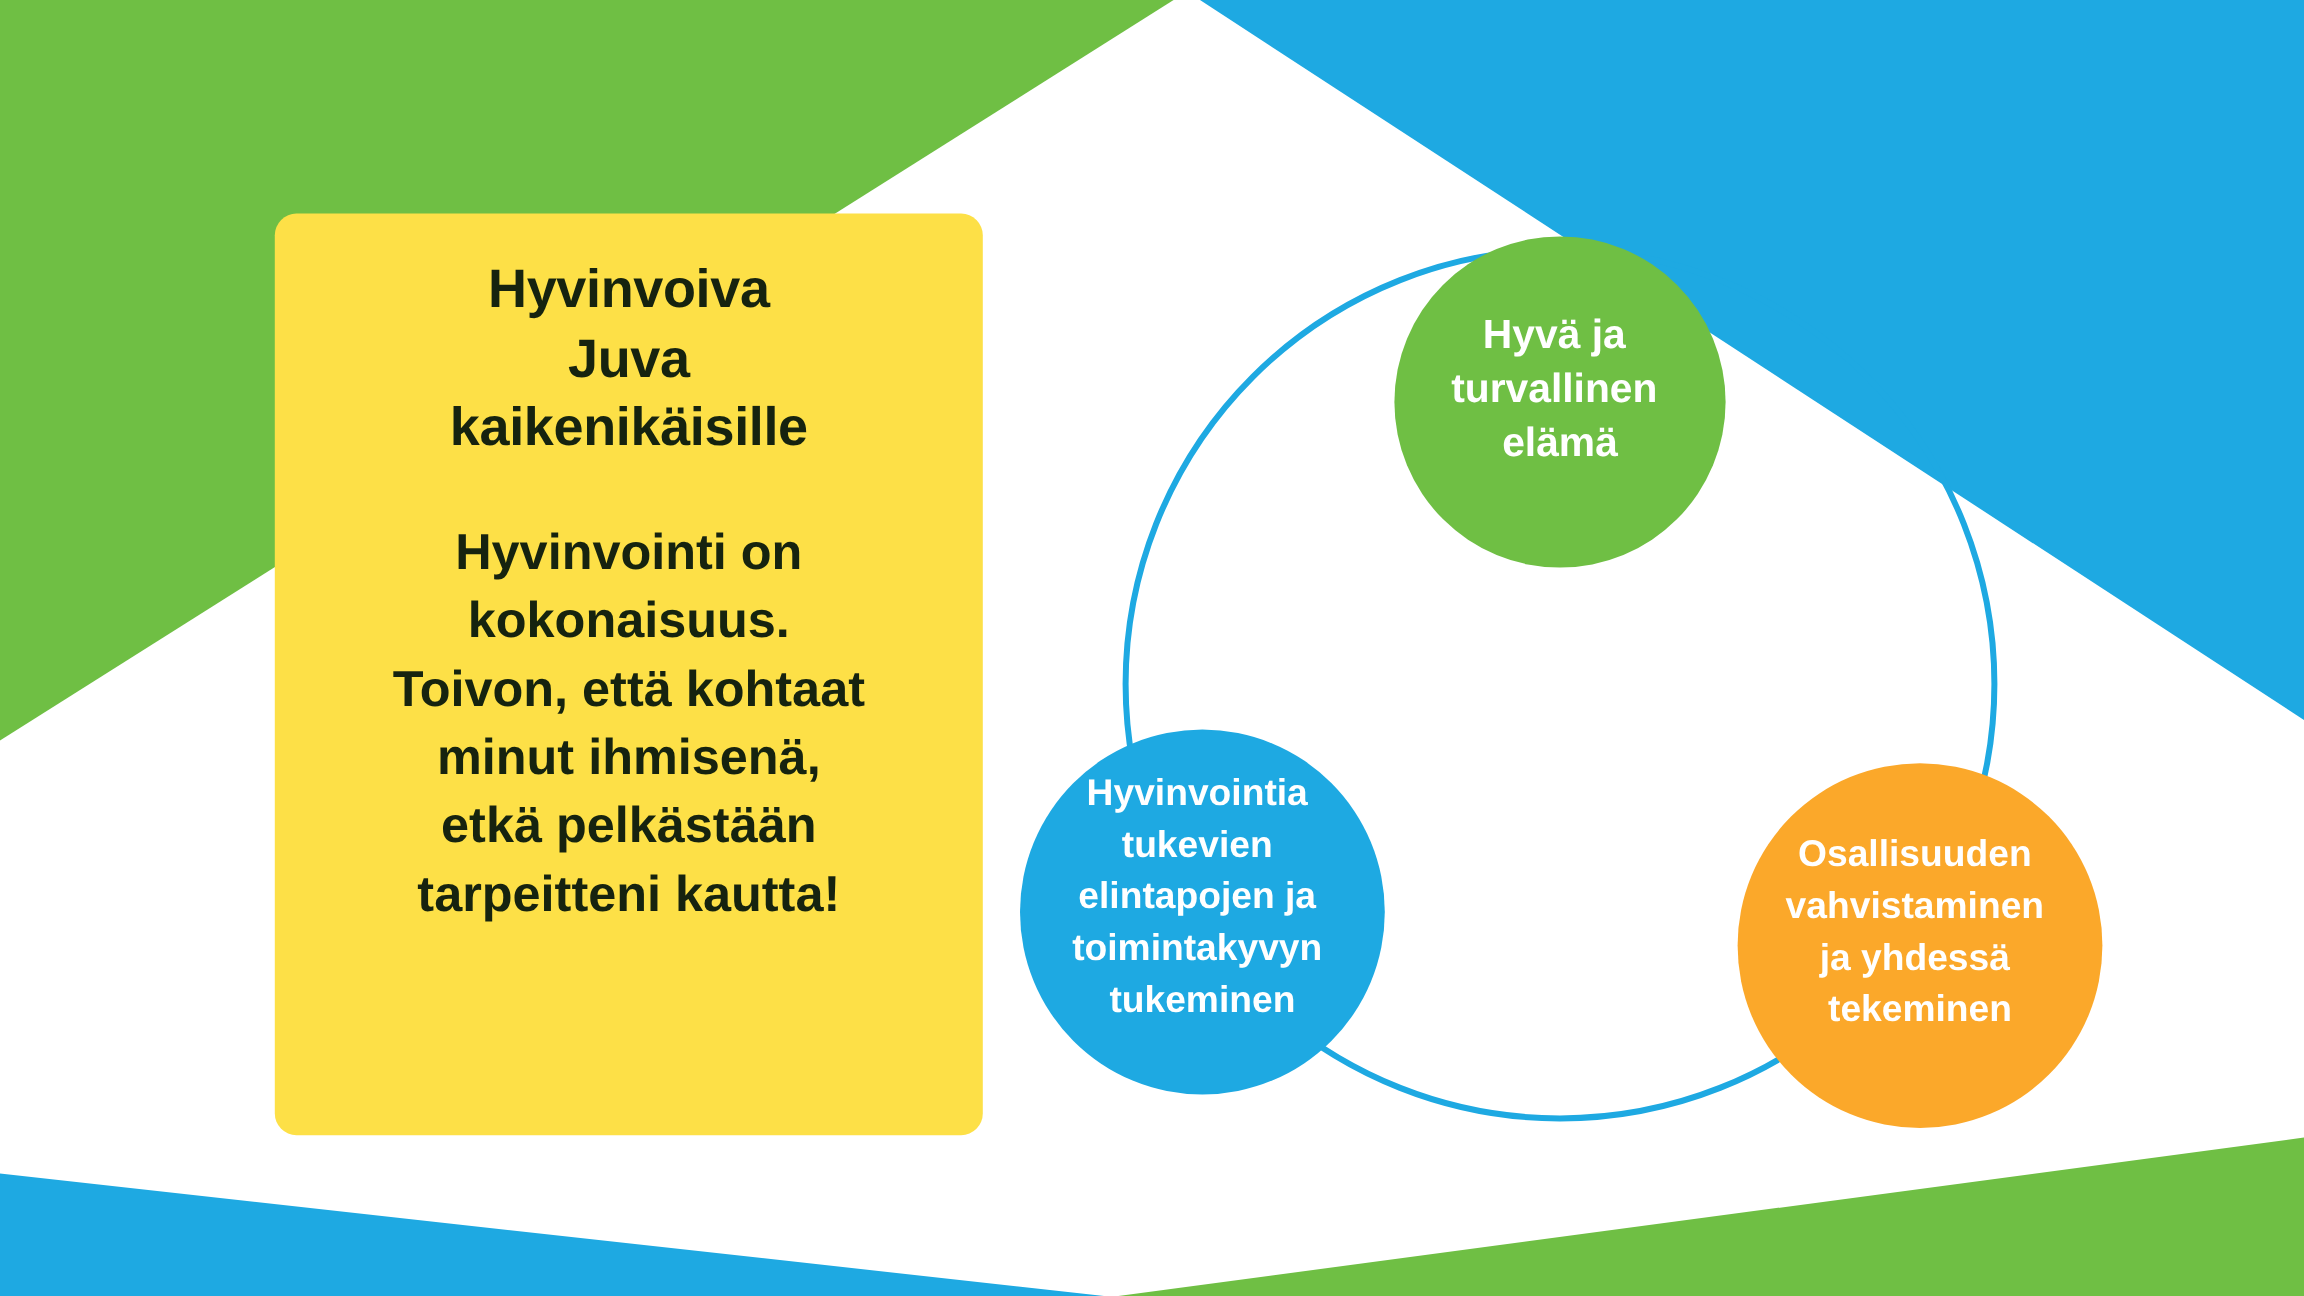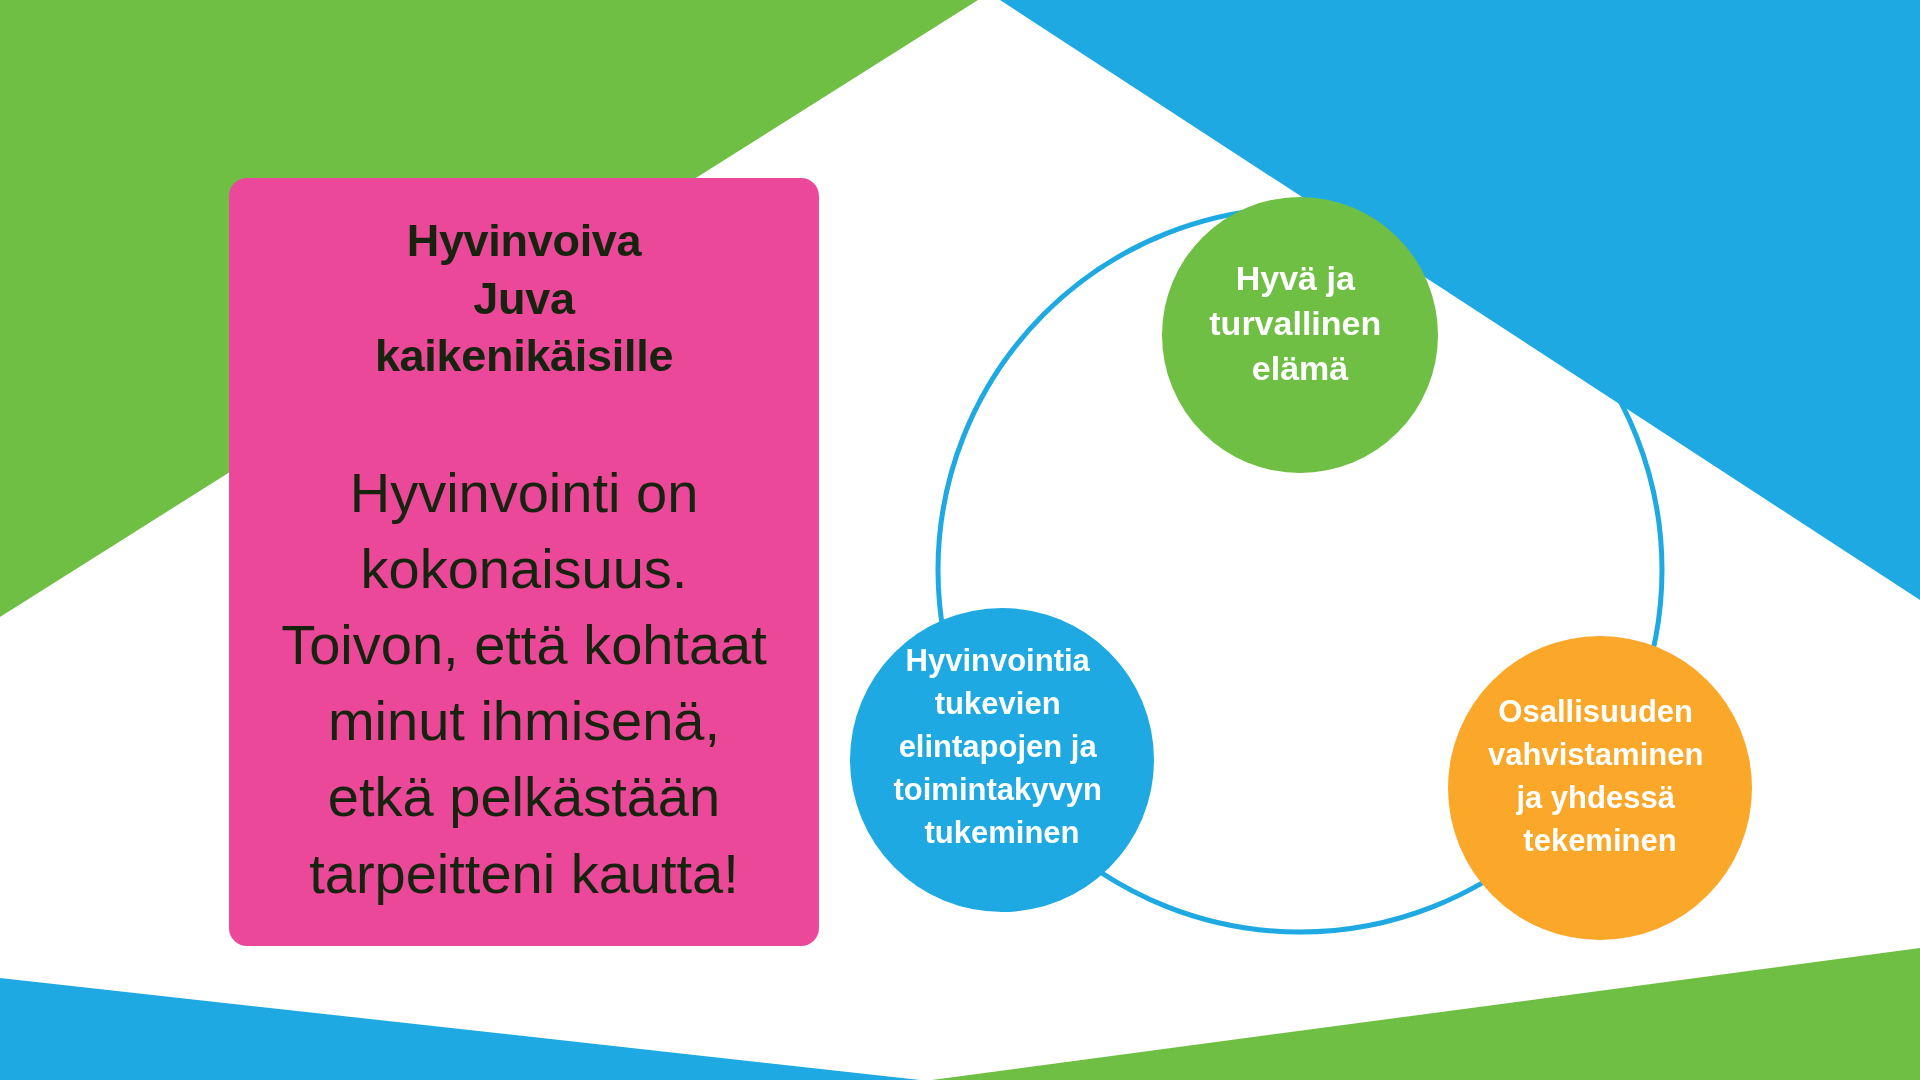--- a/index.html
+++ b/index.html
@@ -30,42 +30,42 @@
     height: 1080px;
   }
 
   
   #info-card {
     position: absolute;
     left: 229px;
     top: 178px;
     width: 590px;
     height: 768px;
-    background: #ec4899;
+    background: #fde047;
     border-radius: 18px;
     box-sizing: border-box;
     padding: 34px 24px 24px 24px;
     text-align: center;
     color: #16230F;
   }
 
   #card-title {
     font-size: 45px;
     font-weight: bold;
     line-height: 1.28;
     letter-spacing: -0.3px;
     margin: 0;
     white-space: pre-line;
     color: #16230F;
   }
 
   #card-body {
-    margin: 70px 0 0 0;
-    font-size: 56px;
-    font-weight: 400;
+    margin: 46px 0 0 0;
+    font-size: 42px;
+    font-weight: 700;
     line-height: 1.36;
     white-space: pre-line;
     color: #16230F;
   }
 
   
   #cycle-diagram {
     position: absolute;
     left: 820px;
     top: 100px;

